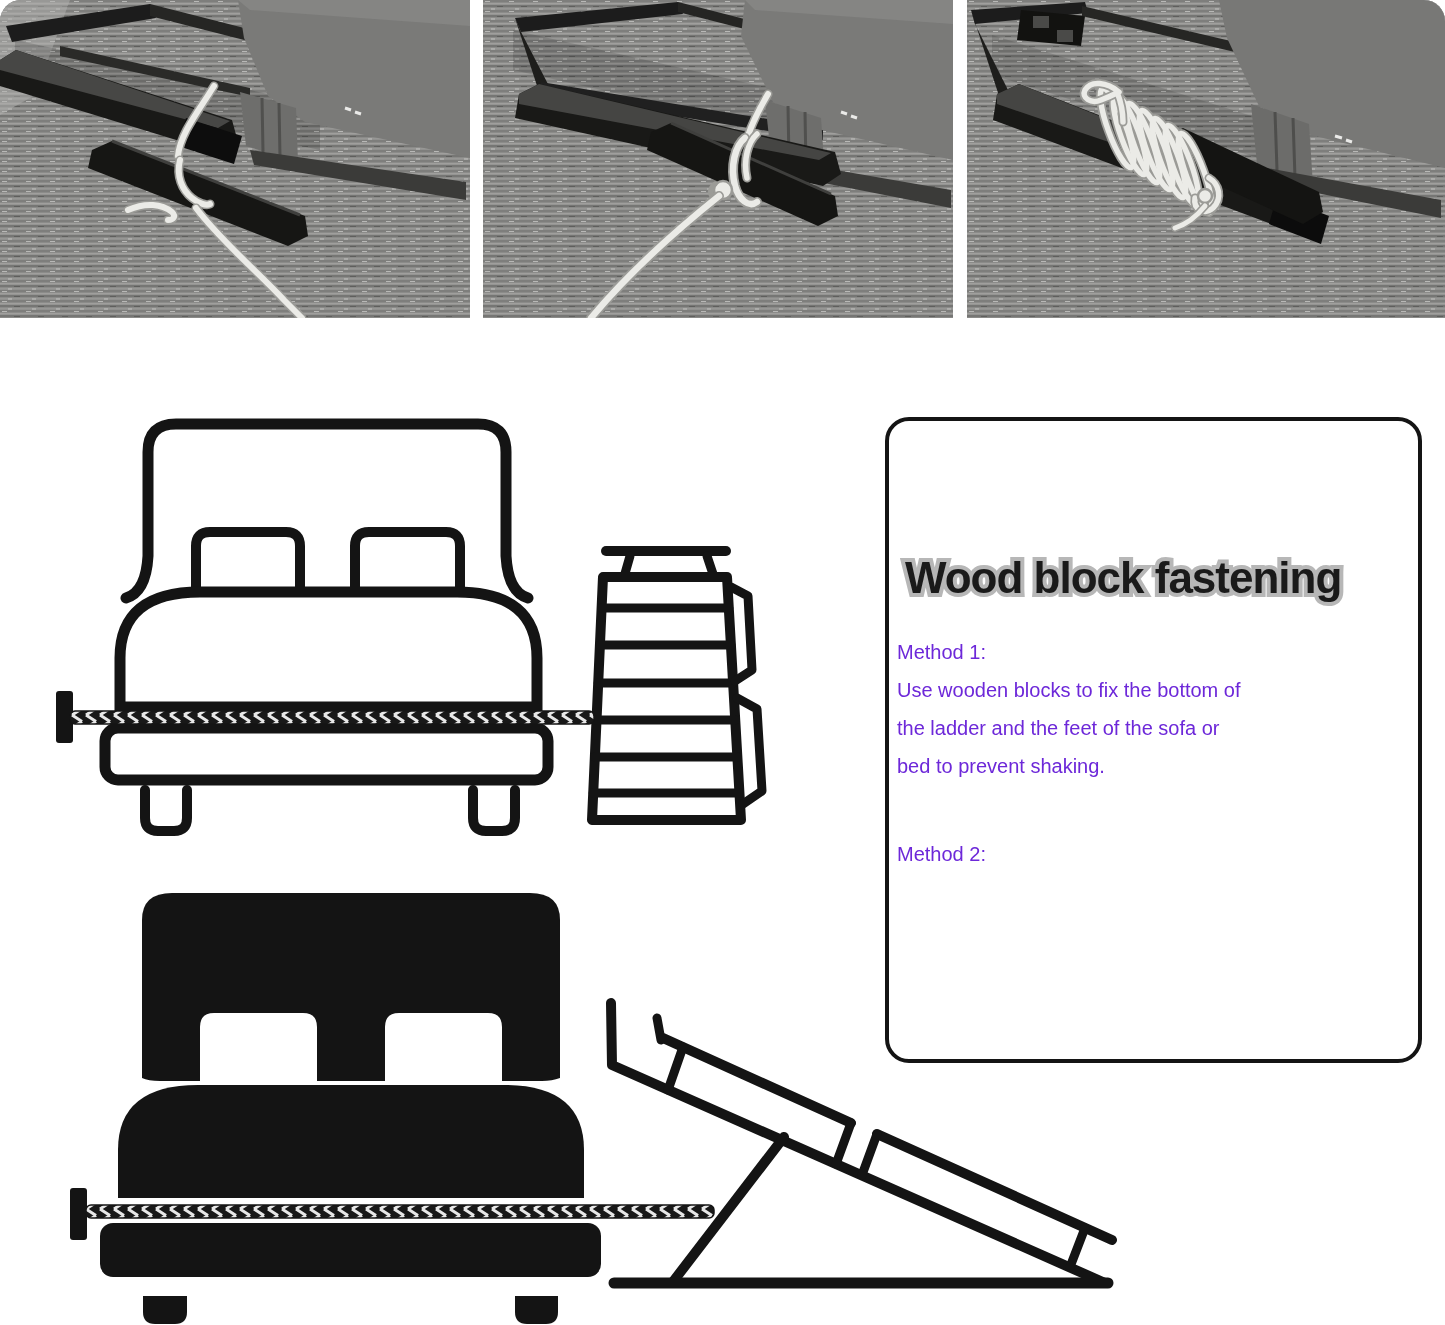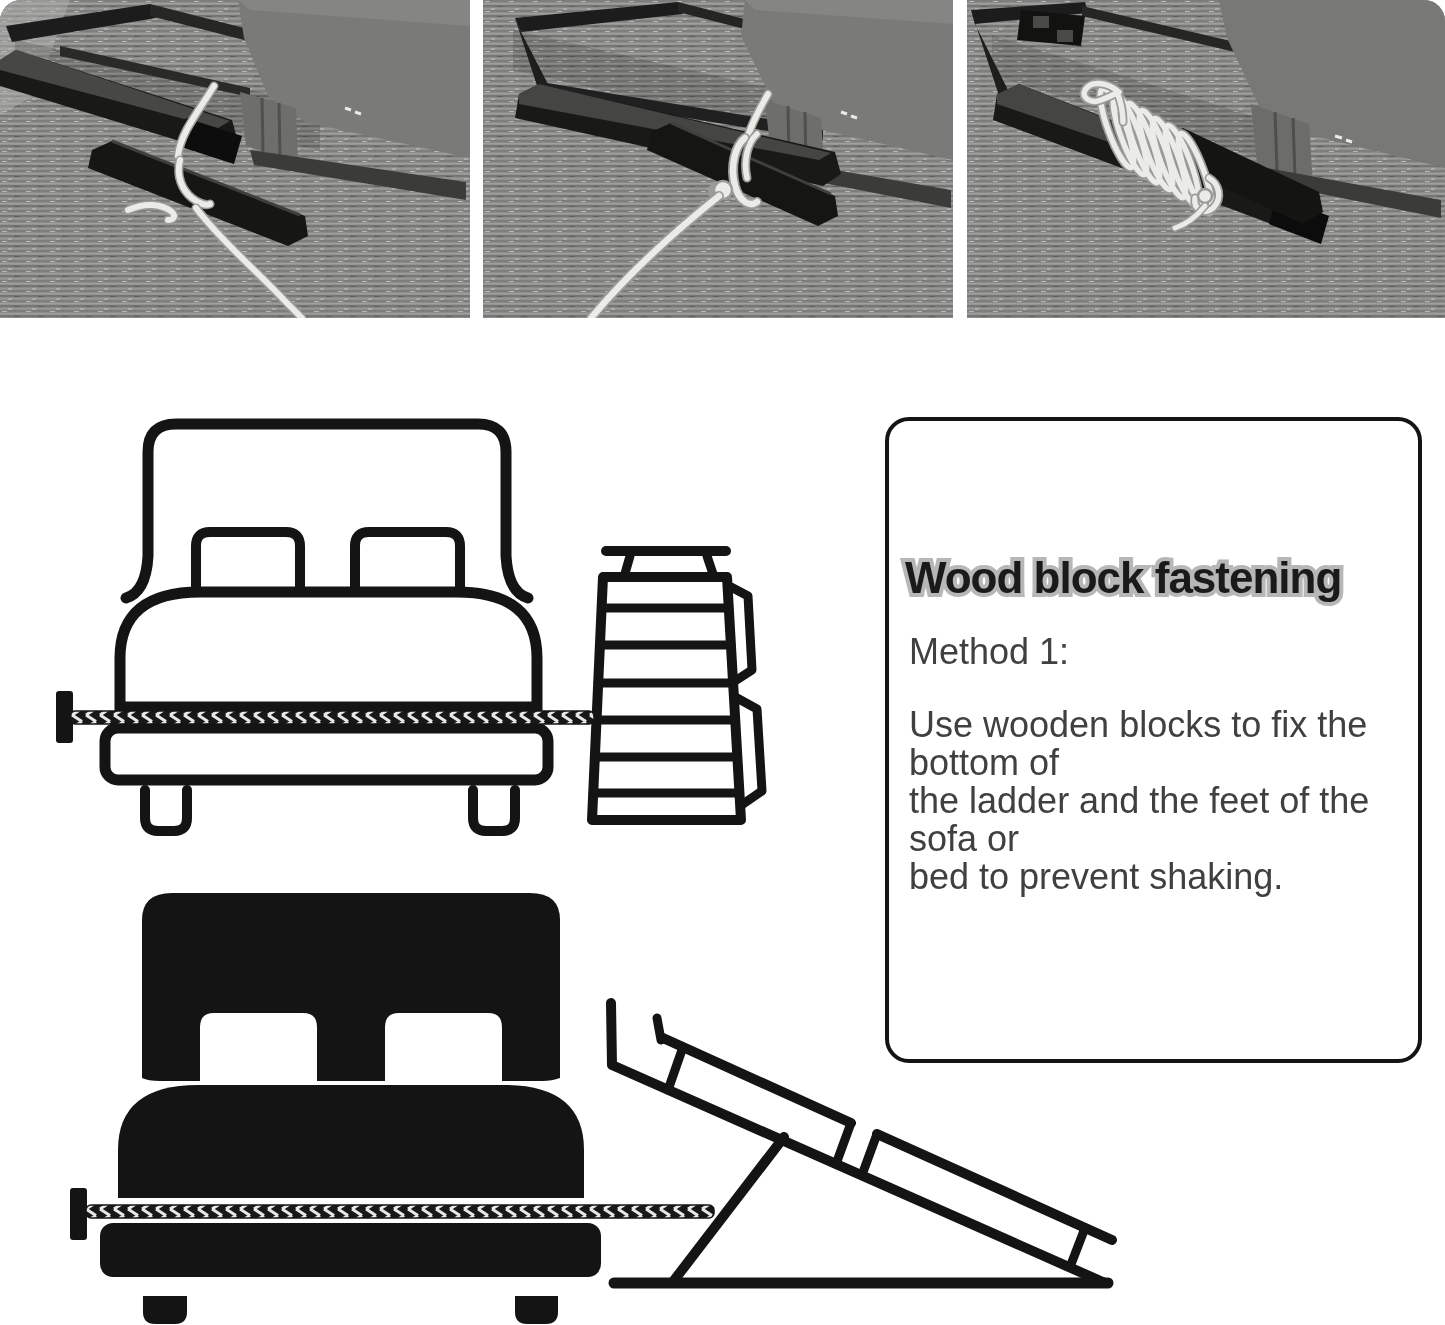--- a/index.html
+++ b/index.html
@@ -24,25 +24,25 @@
     font-size:44px; font-weight:bold; letter-spacing:-1px; line-height:50px;
     white-space:nowrap;
   }
   .box-title .halo {
     position:absolute; left:0; top:0; color:#1a1a1a;
     -webkit-text-stroke:8px #b7b7b7;
     text-shadow: 3px 0 #b7b7b7, -3px 0 #b7b7b7, 0 3px #b7b7b7, 0 -3px #b7b7b7,
                  2px 2px #b7b7b7, -2px 2px #b7b7b7, 2px -2px #b7b7b7, -2px -2px #b7b7b7;
   }
   .box-title .main { position:relative; color:#1a1a1a; }
-  .method { position:absolute; left:20px; width:496px; color:#404040;
-            font-size:36px; line-height:38px; }
+  .method { position:absolute; left:8px; width:496px; color:#6d28d9;
+            font-size:20px; line-height:38px; }
   #method-1 { top:212px; }
   #method-2 { top:414px; }
-  .method .m-body { white-space:pre-line;margin-top:35px; }
+  .method .m-body { white-space:pre-line; }
 </style>
 </head>
 <body>
 
 <div class="canvas">
 
   <div class="photo" id="photo1">
     <svg width="470" height="318" viewBox="0 0 470 318">
       <defs>
         <pattern id="c1" patternUnits="userSpaceOnUse" width="24" height="10">
@@ -287,16 +287,17 @@
       <span class="halo">Wood block fastening</span>
       <span class="main">Wood block fastening</span>
     </div>
     <div class="method" id="method-1">
       <div class="m-label">Method 1:</div>
       <div class="m-body">Use wooden blocks to fix the bottom of
 the ladder and the feet of the sofa or
 bed to prevent shaking.</div>
     </div>
     <div class="method" id="method-2">
+      <div class="m-label">Method 2:</div>
     </div>
   </div>
 
 </div>
 
 </body></html>

